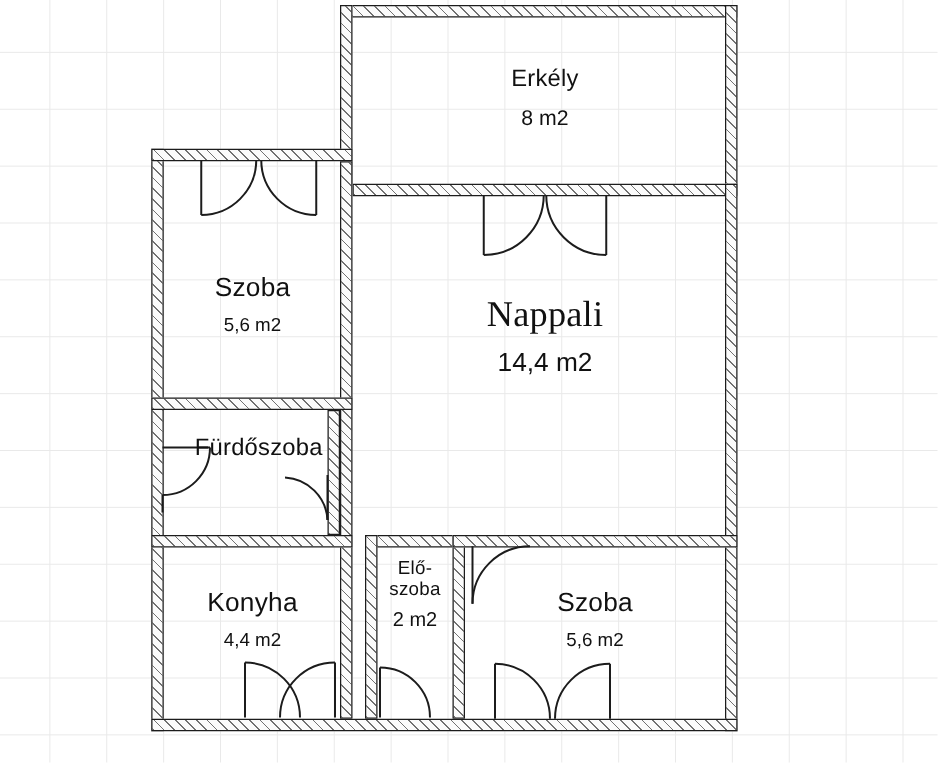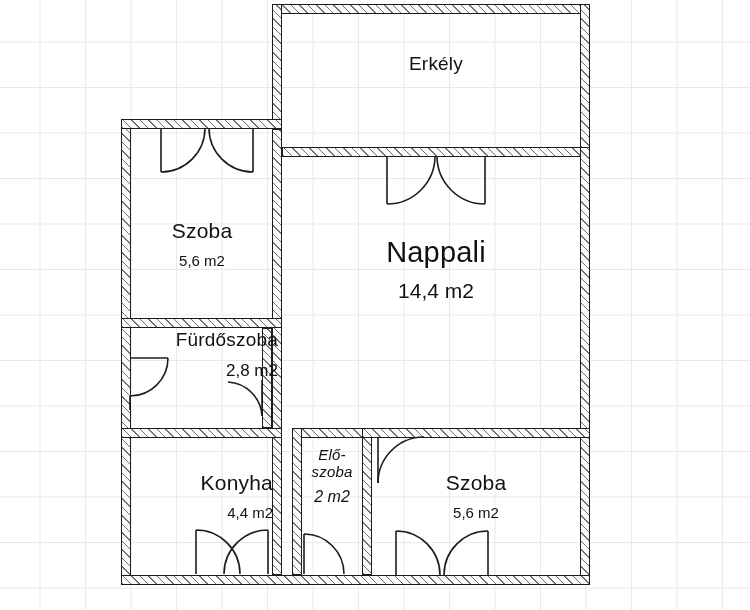--- a/index.html
+++ b/index.html
@@ -51,21 +51,21 @@
   .room-label .rname {
     display: block;
     font-size: 21px;
     letter-spacing: 0.2px;
   }
   .room-label .rarea {
     display: block;
     font-size: 15px;
     margin-top: 8px;
   }
-  .room-label.big .rname { font-size: 29px; }
+  .room-label.big .rname { font-size: 29px; font-family: Liberation Serif, serif; }
   .room-label.big .rarea { font-size: 21px; }
   .room-label.small .rname { font-size: 15px; line-height: 1.15; }
   .room-label.small .rarea { font-size: 16px; margin-top: 6px; }
   .room-label.mid .rname { font-size: 19px; }
   .room-label.mid .rarea { font-size: 17px; }
 
   
   .door {
     position: absolute;
   }
@@ -177,43 +177,43 @@
     <svg width="100" height="48" viewBox="0 0 100 48">
       <path class="leaf" d="M 0 0 L 0 44"></path>
       <path class="arc" d="M 0 0 A 44 44 0 0 1 44 44"></path>
       <path class="leaf" d="M 92 0 L 92 44"></path>
       <path class="arc" d="M 92 0 A 44 44 0 0 0 48 44"></path>
     </svg>
   </div>
 
   <div class="room-label mid" style="left:306px; top:52px; width:260px;">
     <span class="rname">Erkély</span>
+    <span class="rarea">8 m2</span>
   </div>
 
   <div class="room-label" style="left:131px; top:218px; width:142px;">
     <span class="rname">Szoba</span>
     <span class="rarea">5,6 m2</span>
   </div>
 
   <div class="room-label big" style="left:310px; top:234px; width:252px;">
     <span class="rname">Nappali</span>
     <span class="rarea">14,4 m2</span>
   </div>
 
-  <div class="room-label mid" style="left:136px; top:328px; width:142px;text-align:right;">
+  <div class="room-label mid" style="left:136px; top:347px; width:142px;">
     <span class="rname">Fürdőszoba</span>
-    <span class="rarea">2,8 m2</span>
-  </div>
-
-  <div class="room-label" style="left:131px; top:470px; width:142px;text-align:right;">
+  </div>
+
+  <div class="room-label" style="left:131px; top:470px; width:142px;">
     <span class="rname">Konyha</span>
     <span class="rarea">4,4 m2</span>
   </div>
 
-  <div class="room-label small" style="left:300px; top:446px; width:64px;font-style:italic;">
+  <div class="room-label small" style="left:300px; top:446px; width:64px;">
     <span class="rname">Elő-</span>
     <span class="rname">szoba</span>
     <span class="rarea">2 m2</span>
   </div>
 
   <div class="room-label" style="left:388px; top:470px; width:176px;">
     <span class="rname">Szoba</span>
     <span class="rarea">5,6 m2</span>
   </div>
 

